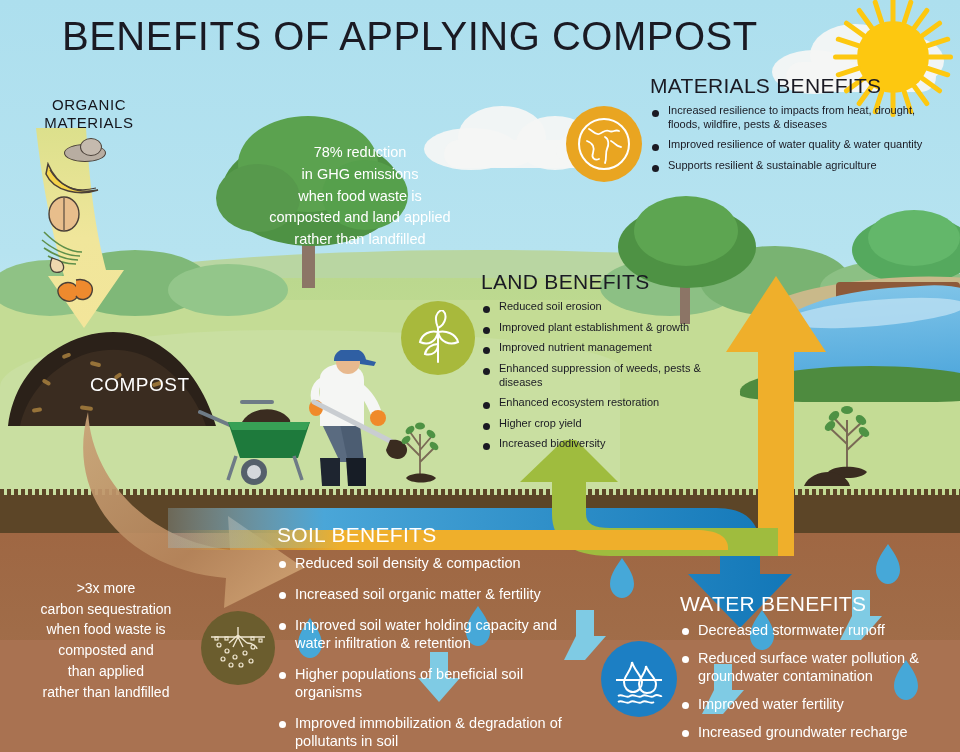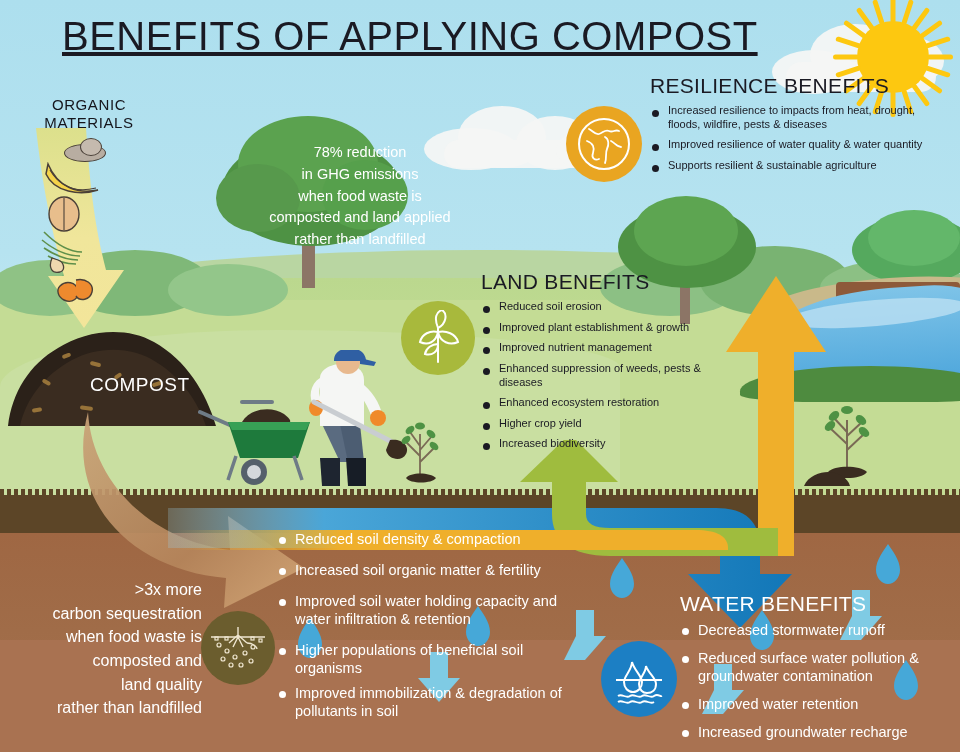--- a/index.html
+++ b/index.html
@@ -29,21 +29,21 @@
   .trunk{background:#8A7263;}
   
   .pond{left:762px;top:288px;width:260px;height:96px;background:linear-gradient(#7FC4E8,#4FA7DC);
         border-radius:55% 40% 50% 60%/60% 70% 40% 45%;transform:rotate(-4deg);}
   .pond-light{left:786px;top:300px;width:180px;height:26px;background:#BBE0F3;border-radius:50%;opacity:.8;transform:rotate(-5deg);}
   .pond-bank{left:756px;top:278px;width:268px;height:30px;background:#C9B98A;border-radius:50% 50% 0 0/100% 100% 0 0;transform:rotate(-4deg);}
   .pond-cliff{left:836px;top:282px;width:124px;height:28px;background:#8D5A3A;border-radius:4px;}
   .pond-grass{left:740px;top:366px;width:260px;height:36px;background:#4E8B3F;border-radius:50% 50% 30% 30%/70% 70% 20% 20%;}
   
   .poster-title{
-    left:62px;top:14px;font-size:40px;letter-spacing:.5px;color:#1A1A23;font-weight:400;text-decoration:underline;
+    left:62px;top:14px;font-size:40px;letter-spacing:.5px;color:#1A1A23;font-weight:400;
   }
   .label-cap{font-size:15px;letter-spacing:.6px;color:#15151C;text-align:center;line-height:1.18;}
   .stat-white{color:#FFFFFF;text-align:center;font-size:14.5px;line-height:1.5;}
   .sect{position:absolute;}
   .sect h2{margin:0 0 6px 0;font-weight:400;letter-spacing:.3px;}
   .sect ul{margin:0;padding:0;list-style:none;}
   .sect li{position:relative;padding-left:18px;margin-bottom:7px;line-height:1.24;}
   .sect li:before{content:"";position:absolute;left:2px;top:6px;width:7px;height:7px;border-radius:50%;background:currentColor;}
   .dark h2{color:#1A1A23;font-size:21px;}
   .dark li{color:#1A1A23;font-size:11px;}
@@ -407,31 +407,31 @@
   <div class="abs poster-title">BENEFITS OF APPLYING COMPOST</div>
 
   <div class="abs stat-white" style="left:222px;top:142px;width:276px;">
     <div>78% reduction</div>
     <div>in GHG emissions</div>
     <div>when food waste is</div>
     <div>composted and land applied</div>
     <div>rather than landfilled</div>
   </div>
 
-  <div class="abs stat-white" style="left:10px;top:578px;width:192px;font-size:16px;line-height:1.48;text-align:right;">
+  <div class="abs stat-white" style="left:10px;top:578px;width:192px;font-size:14px;line-height:1.48;">
     <div>&gt;3x more</div>
     <div>carbon sequestration</div>
     <div>when food waste is</div>
     <div>composted and</div>
-    <div>land quality</div>
+    <div>than applied</div>
     <div>rather than landfilled</div>
   </div>
 
   <div class="sect dark" style="left:650px;top:74px;width:300px;">
-    <h2>RESILIENCE BENEFITS</h2>
+    <h2>MATERIALS BENEFITS</h2>
     <ul>
       <li>Increased resilience to impacts from heat, drought, floods, wildfire, pests &amp; diseases</li>
       <li>Improved resilience of water quality &amp; water quantity</li>
       <li>Supports resilient &amp; sustainable agriculture</li>
     </ul>
   </div>
 
   <div class="sect dark" style="left:481px;top:250px;width:240px;margin-top:20px;">
     <h2>LAND BENEFITS</h2>
     <ul>
@@ -439,35 +439,36 @@
       <li>Improved plant establishment &amp; growth</li>
       <li>Improved nutrient management</li>
       <li>Enhanced suppression of weeds, pests &amp; diseases</li>
       <li>Enhanced ecosystem restoration</li>
       <li>Higher crop yield</li>
       <li>Increased biodiversity</li>
     </ul>
   </div>
 
   <div class="sect light" style="left:277px;top:523px;width:292px;">
+    <h2>SOIL BENEFITS</h2>
     <ul style="margin-top:8px;">
       <li style="margin-bottom:13px;">Reduced soil density &amp; compaction</li>
       <li style="margin-bottom:13px;">Increased soil organic matter &amp; fertility</li>
       <li style="margin-bottom:13px;">Improved soil water holding capacity and water infiltration &amp; retention</li>
-      <li style="margin-bottom:7px;">Higher populations of beneficial soil organisms</li>
+      <li style="margin-bottom:13px;">Higher populations of beneficial soil organisms</li>
       <li>Improved immobilization &amp; degradation of pollutants in soil</li>
     </ul>
   </div>
 
   <div class="sect light" style="left:680px;top:592px;width:268px;">
     <h2>WATER BENEFITS</h2>
     <ul style="margin-top:6px;">
       <li style="margin-bottom:10px;">Decreased stormwater runoff</li>
       <li style="margin-bottom:10px;">Reduced surface water pollution &amp; groundwater contamination</li>
-      <li style="margin-bottom:10px;">Improved water retention</li>
+      <li style="margin-bottom:10px;">Improved water fertility</li>
       <li>Increased groundwater recharge</li>
     </ul>
   </div>
 
   <div class="abs" style="left:800px;top:470px;width:54px;height:18px;">
     <svg width="54" height="18" viewBox="0 0 54 18">
         <path d="M4,16 C8,6 20,2 28,2 C38,2 48,8 50,16 Z" fill="#3A2C20"></path>
       </svg>
   </div>
 

